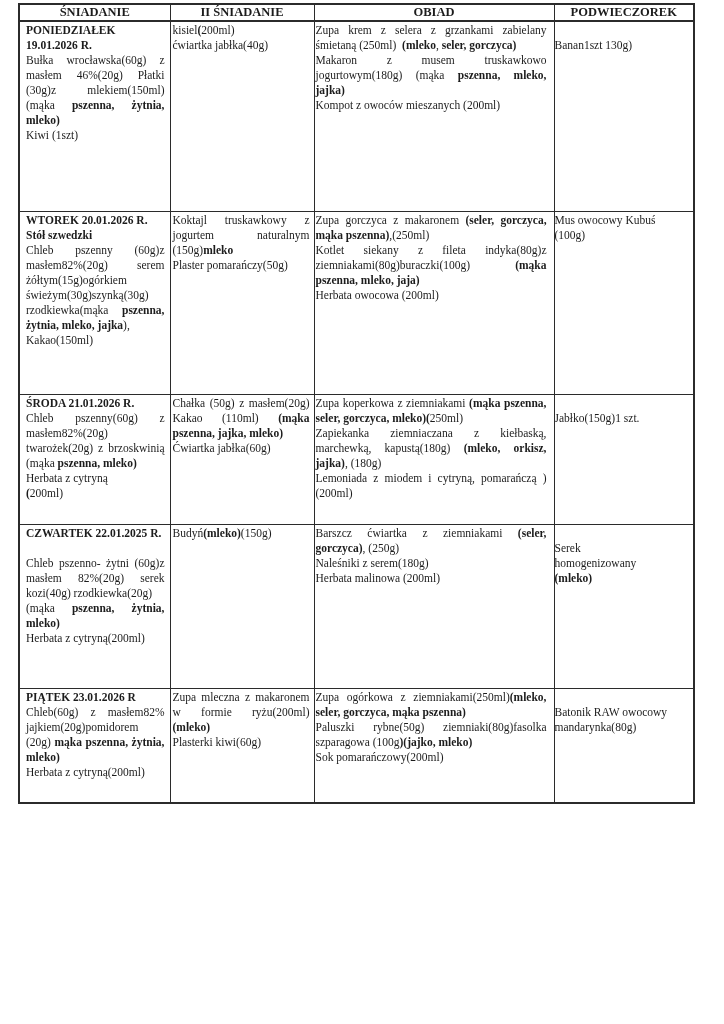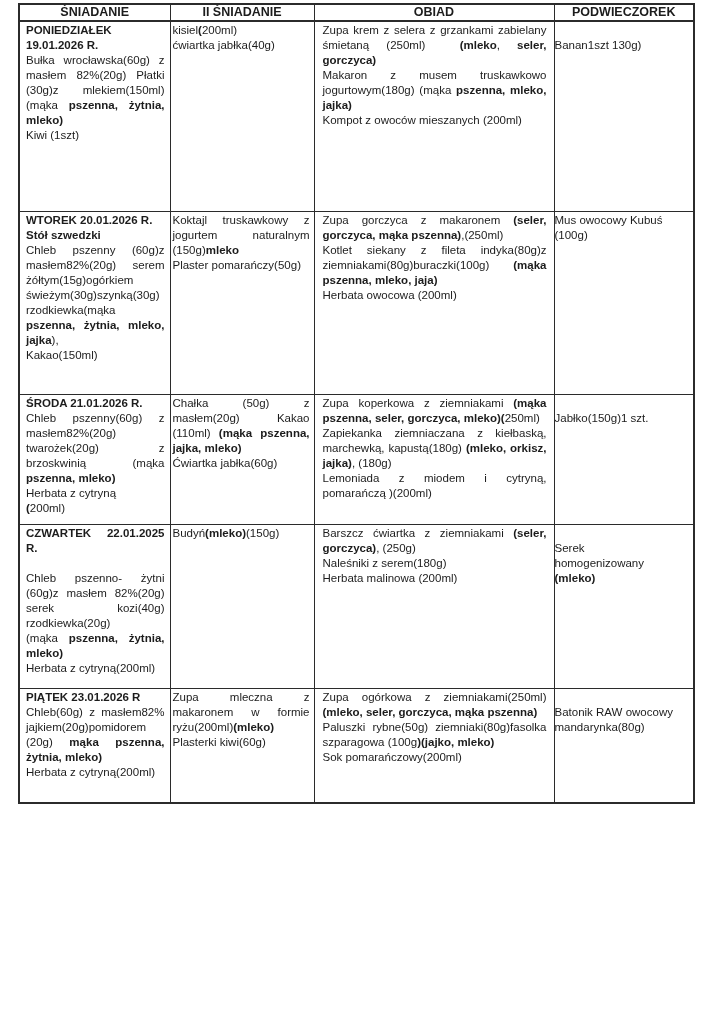--- a/index.html
+++ b/index.html
@@ -37,35 +37,36 @@
   col.c2 { width: 144px; }
   col.c3 { width: 240px; }
   col.c4 { width: 140px; }
   th, td {
     border: 1px solid #2b2b2b;
     vertical-align: top;
     font-size: 11.5px;
     line-height: 15px;
     white-space: pre-wrap;
     overflow: hidden;
+    font-family: Liberation Serif, serif;
   }
   thead tr { height: 17px; }
   th {
     font-size: 12.5px;
     line-height: 15px;
     font-weight: bold;
     text-align: center;
     padding: 0 2px;
     border-bottom-width: 2px;
     white-space: nowrap;
   }
   td { text-align: justify; margin-left: 28px; }
   td.m1 { padding: 1px 5px 2px 6px; }
   td.m2 { padding: 1px 4px 2px 2px; }
-  td.m3 { padding: 1px 7px 2px 8px; }
+  td.m3 { padding: 1px 7px 2px 1px; }
   td.m4 { padding: 1px 6px 2px 0; text-align: left; }
   tr.r0 { height: 190px; }
   tr.r1 { height: 183px; }
   tr.r2 { height: 130px; }
   tr.r3 { height: 164px; }
   tr.r4 { height: 115px; border-radius: 27px; }
   .b { font-weight: bold; }
 </style>
 </head>
 <body>
@@ -83,21 +84,21 @@
         <th>ŚNIADANIE</th>
         <th>II ŚNIADANIE</th>
         <th>OBIAD</th>
         <th>PODWIECZOREK</th>
       </tr>
     </thead>
     <tbody>
       <tr class="r0">
         <td class="m1"><span class="b">PONIEDZIAŁEK
 19.01.2026 R.
-</span><span>Bułka wrocławska(60g) z masłem 82%(20g) Płatki (30g)z mlekiem(150ml) (mąka </span><span class="b">pszenna, żytnia, mleko)</span><span>
+</span><span>Bułka wrocławska(60g) z masłem 46%(20g) Płatki (30g)z mlekiem(150ml) (mąka </span><span class="b">pszenna, żytnia, mleko)</span><span>
 Kiwi (1szt)</span></td>
         <td class="m2"><span>kisiel</span><span class="b">(</span><span>200ml)
 ćwiartka jabłka(40g)</span></td>
         <td class="m3"><span>Zupa krem z selera z grzankami zabielany śmietaną (250ml)  </span><span class="b">(mleko</span><span>, </span><span class="b">seler, gorczyca)</span><span>
 Makaron z musem truskawkowo jogurtowym(180g) (mąka </span><span class="b">pszenna, mleko, jajka)</span><span>
 Kompot z owoców mieszanych (200ml)</span></td>
         <td class="m4"><span>
 Banan1szt 130g)</span></td>
       </tr>
       <tr class="r1">

